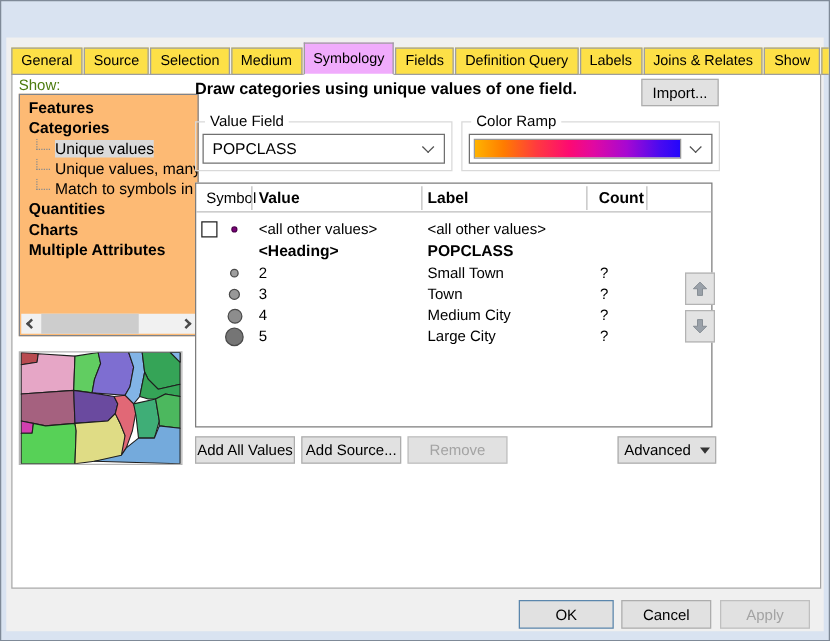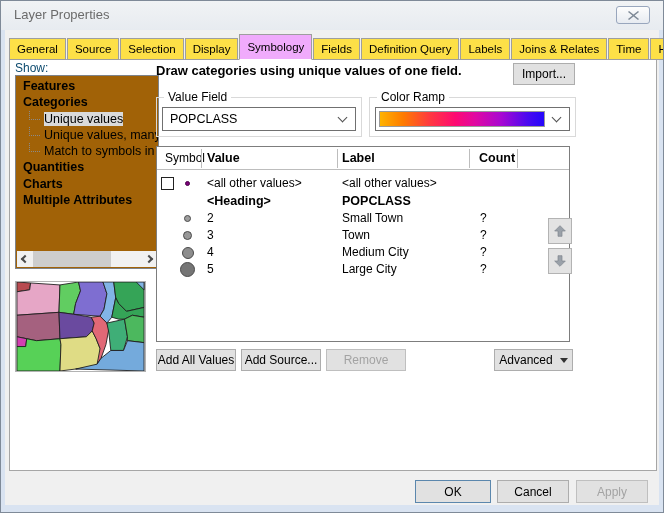--- a/index.html
+++ b/index.html
@@ -17,25 +17,25 @@
   .tabstrip { position:absolute; left:8px; top:36px; height:23px; display:flex; align-items:flex-end; z-index:3; }
   .tab { height:22px; line-height:20px; padding:0 7px; font-size:11.5px; color:#000; background:#fde047;
          border:1px solid #9e9e9e; margin-right:1px; white-space:nowrap; }
   .tab.active { height:26px; line-height:24px; background:#f0abfc; border-bottom:1px solid #fff;
                 position:relative; z-index:4; padding:0 7px; }
 
   .page { position:absolute; left:8px; top:58px; width:648px; height:412px; background:#fff;
           border:1px solid #a6a6a6; z-index:1; }
 
   .abs { position:absolute; }
-  .lbl { font-size:12px; color:#0c4a6e; }
+  .lbl { font-size:12px; color:#4d7c0f; }
 
   
   .show-label { left:14px; top:60px; z-index:2; }
-  .tree { left:14px; top:74px; width:144px; height:194px; background:#a16207; border:1px solid #7e838b;
+  .tree { left:14px; top:74px; width:144px; height:194px; background:#fdba74; border:1px solid #7e838b;
           z-index:2; overflow:hidden; padding-top:2px; }
   .tree-item { font-size:12.5px; font-weight:bold; padding-left:7px; line-height:16.3px;
                white-space:nowrap; overflow:hidden; }
   .tree-sub { font-weight:normal; padding-left:28px; position:relative; }
   .tree-sub::before { content:""; position:absolute; left:13px; top:-5px; width:10px; height:13px;
                       border-left:1px dotted #8a8a8a; border-bottom:1px dotted #8a8a8a; }
   .tree-sub .sel { background:#dadada;text-align:center; }
   .hscroll { position:absolute; left:1px; right:1px; bottom:1px; height:16px; background:#f1f1f1;
              display:flex; align-items:center; }
   .hscroll .arrow { width:16px; height:16px; display:flex; align-items:center; justify-content:center; }
@@ -85,43 +85,35 @@
   .ok-btn { left:414px; top:479px; width:76px; height:23px; border-color:#5b87ad; }
   .cancel-btn { left:496px; top:479px; width:72px; height:23px; }
   .apply-btn { left:575px; top:479px; width:72px; height:23px; }
   .caret-down { width:0; height:0; border-left:4px solid transparent; border-right:4px solid transparent;
                 border-top:5px solid #333; margin-left:7px; }
 </style>
 </head>
 <body>
 
 <div class="window">
-  <div class="titlebar">
-    <span class="title">Layer Properties</span>
-    <div class="close-btn">
-      <svg width="11" height="9" viewBox="0 0 11 9">
-        <path d="M1 0 L5.5 3.4 L10 0 L11 1 L6.6 4.5 L11 8 L10 9 L5.5 5.6 L1 9 L0 8 L4.4 4.5 L0 1 Z" fill="#7f8a97"></path>
-      </svg>
-    </div>
-  </div>
 
   <div class="client"></div>
   <div class="page abs"></div>
 
   <div class="tabstrip">
     <div class="tab">General</div>
     <div class="tab">Source</div>
     <div class="tab">Selection</div>
-    <div class="tab">Display</div>
+    <div class="tab">Medium</div>
     <div class="tab active">Symbology</div>
     <div class="tab">Fields</div>
     <div class="tab">Definition Query</div>
     <div class="tab">Labels</div>
     <div class="tab">Joins &amp; Relates</div>
-    <div class="tab">Time</div>
+    <div class="tab">Show</div>
     <div class="tab">HTML Popup</div>
   </div>
 
   <span class="abs lbl show-label">Show:</span>
 
   <div class="abs tree">
     <div class="tree-item">Features</div>
     <div class="tree-item">Categories</div>
     <div class="tree-item tree-sub"><span class="sel">Unique values</span></div>
     <div class="tree-item tree-sub">Unique values, many</div>

